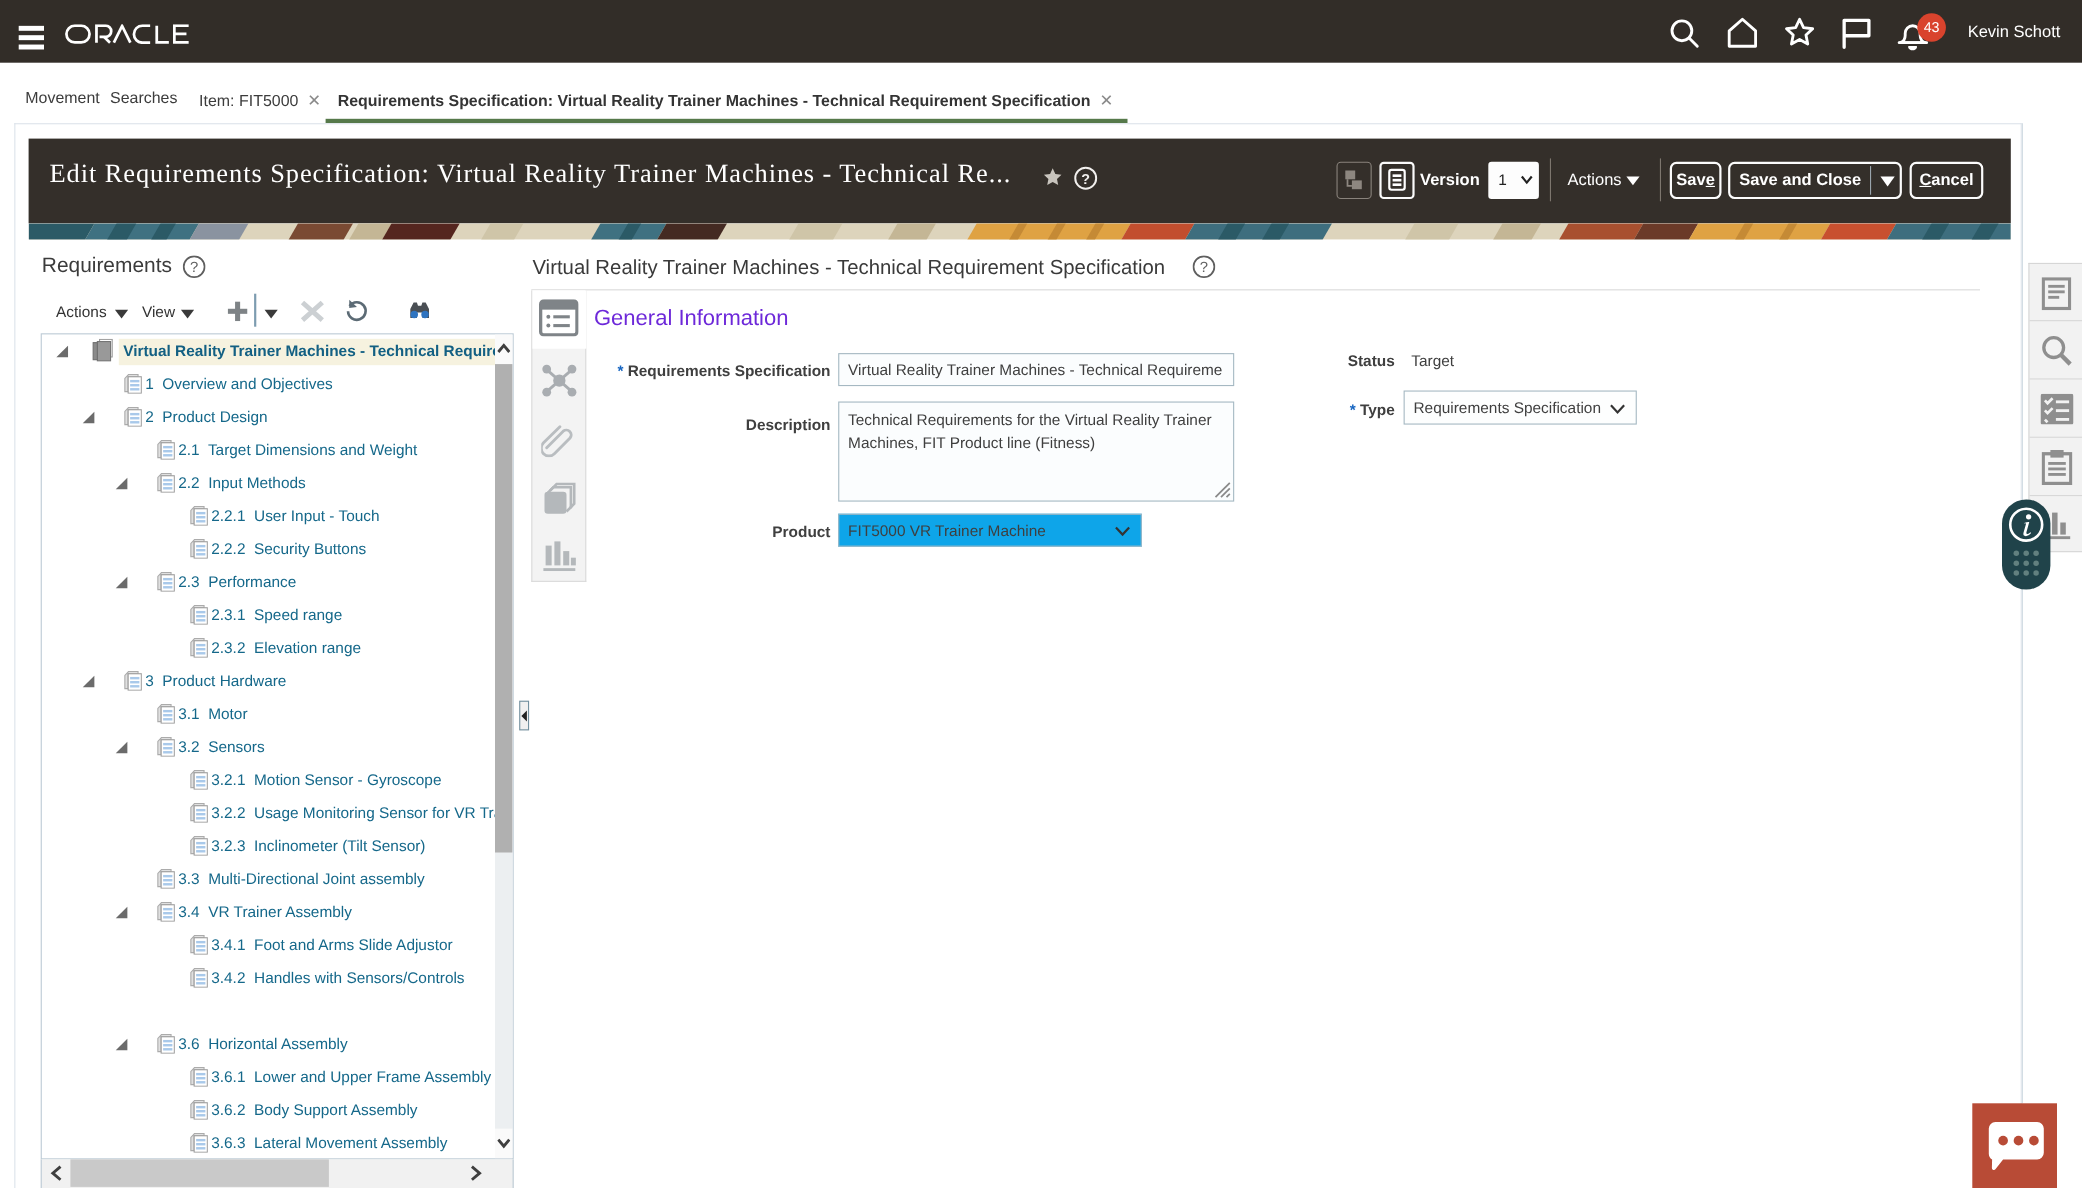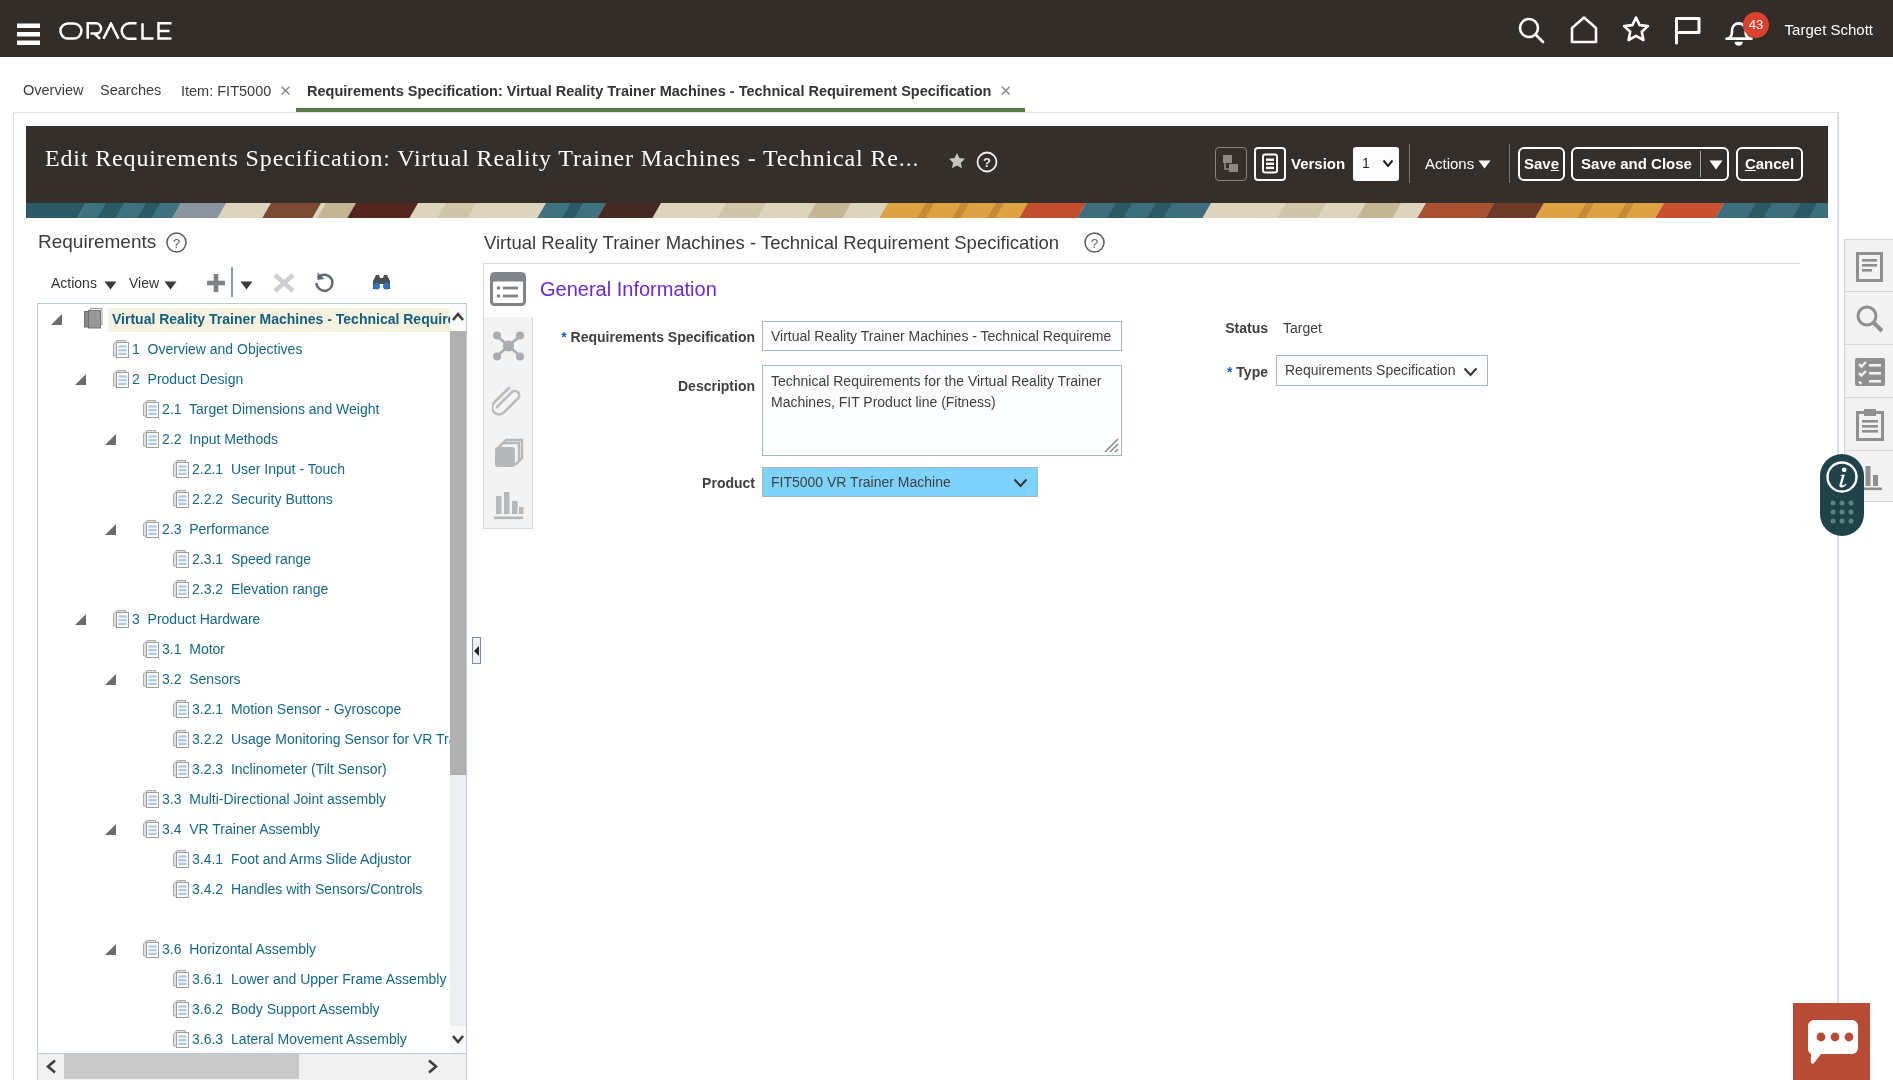--- a/index.html
+++ b/index.html
@@ -114,25 +114,25 @@
 
         <path d="M120 3.5 l3.6 7.6 8.3 1 -6.1 5.7 1.6 8.2 -7.4-4.1 -7.4 4.1 1.6-8.2 -6.1-5.7 8.3-1 z"></path>
 
         <path d="M160.5 29 V4.5 H183 V18.5 H160.5" stroke-width="3"></path>
 
         <path d="M211.5 24.8 q4.5-1.6 4.5-6.8 v-1.8 a6.8 6.8 0 0 1 13.6 0 v1.8 q0 5.2 4.5 6.8 z" stroke-width="2.6"></path>
         <line x1="210.5" y1="24.8" x2="235.5" y2="24.8" stroke-width="2.6"></line>
         <path d="M219.4 28.6 a3.5 3.5 0 0 0 6.6 0 z" fill="#fff" stroke-width="1.6"></path>
       </g>
     </svg>
-    <div id="username">Target Schott</div>
+    <div id="username">Kevin Schott</div>
     <div id="badge">43</div>
   </div>
 
-  <div class="tabtxt" style="left:23px;">Overview</div>
+  <div class="tabtxt" style="left:23px;">Movement</div>
   <div class="tabtxt" style="left:100px;">Searches</div>
   <div class="tabtxt" style="left:181px;">Item: FIT5000&nbsp;&nbsp;<span class="tabx">✕</span></div>
   <div class="tabtxt" style="left:307px; font-weight:bold; color:#343434;">Requirements Specification: Virtual Reality Trainer Machines - Technical Requirement Specification&nbsp;&nbsp;<span class="tabx" style="font-weight:normal;">✕</span></div>
   <div id="tab-underline"></div>
 
   <div id="panel">
     <div id="phead">
       <div id="ptitle">Edit Requirements Specification: Virtual Reality Trainer Machines - Technical Re...</div>
 
       <svg style="position:absolute; left:921px; top:25px;" width="52" height="22" viewBox="0 0 52 22">
@@ -527,21 +527,21 @@
     <svg style="position:absolute; right:2px; bottom:2px;" width="16" height="16" viewBox="0 0 16 16">
       <g stroke="#8a8a8a" stroke-width="1.6">
         <line x1="15" y1="2" x2="2" y2="15"></line>
           <line x1="15" y1="7" x2="7" y2="15"></line>
           <line x1="15" y1="12" x2="12" y2="15"></line>
       </g>
     </svg>
   </div>
 
   <div class="flabel" style="left:600px; top:475px; width:155px;">Product</div>
-  <div class="finput" style="left:762px; top:467px; width:276px; height:30px; line-height:28px; background:#7dd3fc;">FIT5000 VR Trainer Machine
+  <div class="finput" style="left:762px; top:467px; width:276px; height:30px; line-height:28px; background:#0ea5e9;">FIT5000 VR Trainer Machine
     <svg style="position:absolute; right:9px; top:10px;" width="15" height="10" viewBox="0 0 15 10">
       <path d="M1.5 1.5 L7.5 8 L13.5 1.5" fill="none" stroke="#333" stroke-width="2"></path>
     </svg>
   </div>
 
   <div class="flabel" style="left:1180px; top:320px; width:88px;">Status</div>
   <div class="abs" style="left:1283px; top:320px; font-size:14px; color:#3f3f3f;">Target</div>
   <div class="flabel" style="left:1180px; top:364px; width:88px;"><span class="fstar">*&nbsp;</span>Type</div>
   <div class="finput" style="left:1276px; top:355px; width:212px; height:31px; line-height:29px; background:#fdfefe;">Requirements Specification
     <svg style="position:absolute; right:9px; top:11px;" width="15" height="10" viewBox="0 0 15 10">

